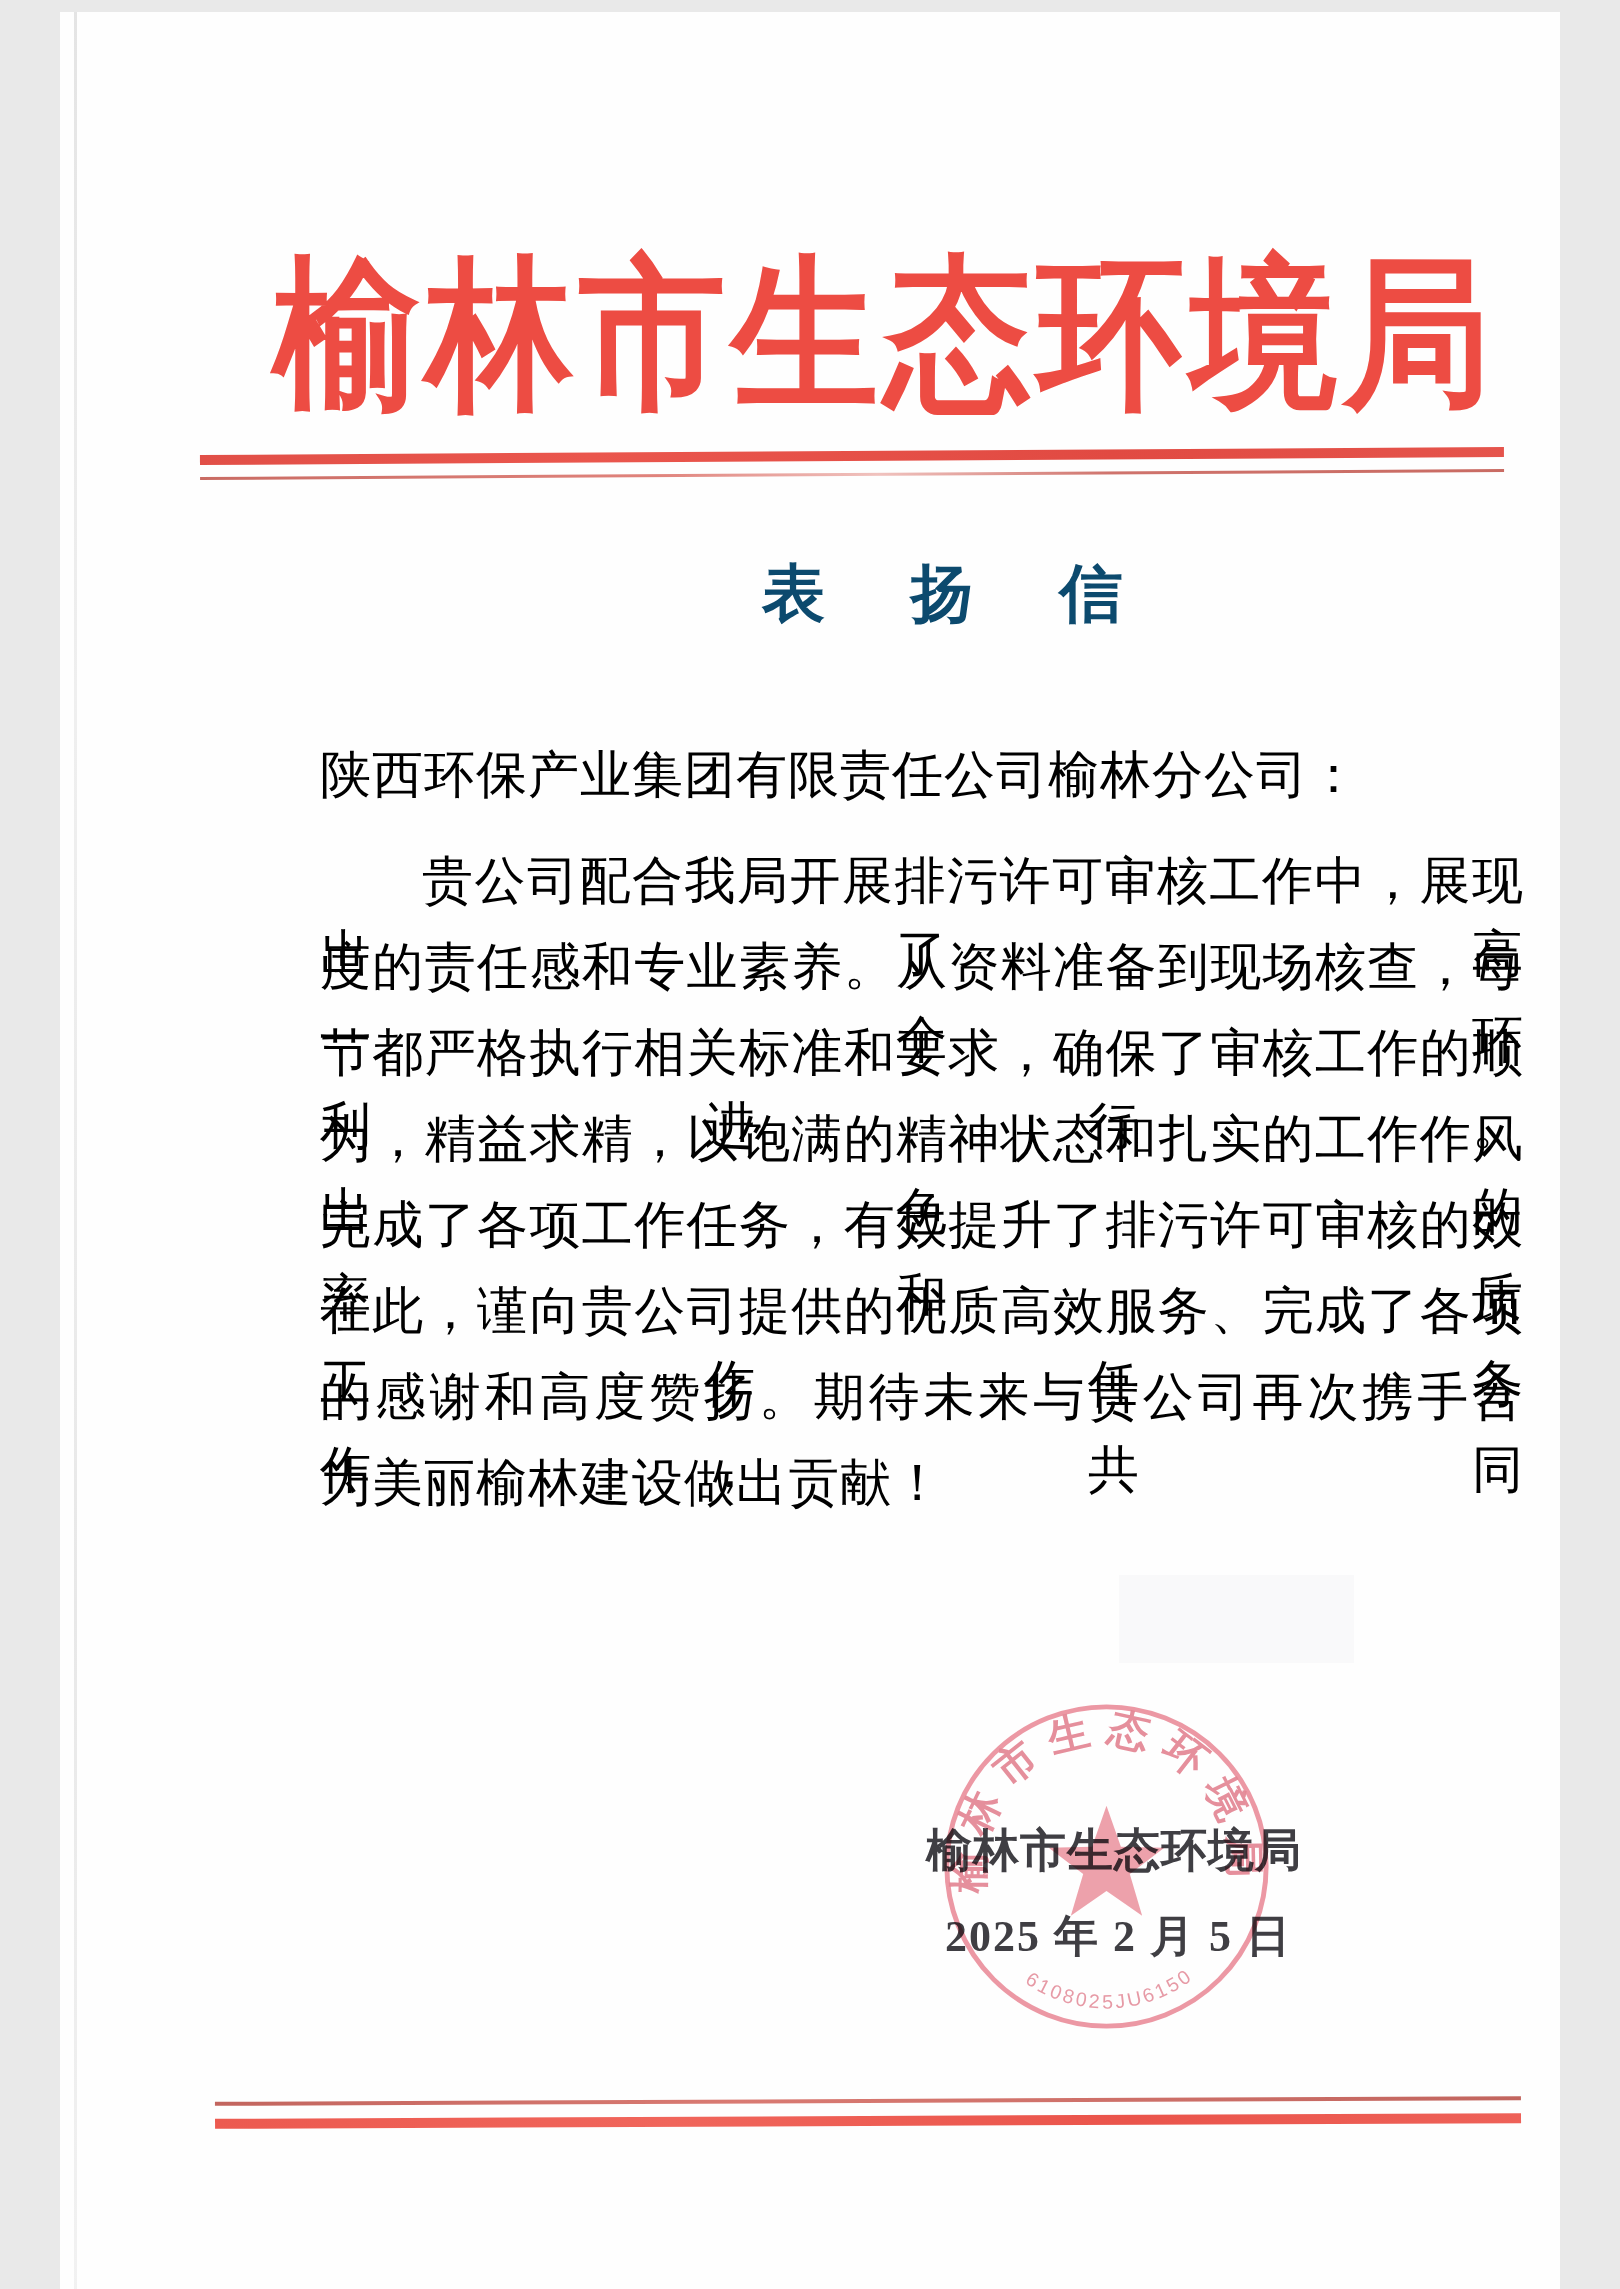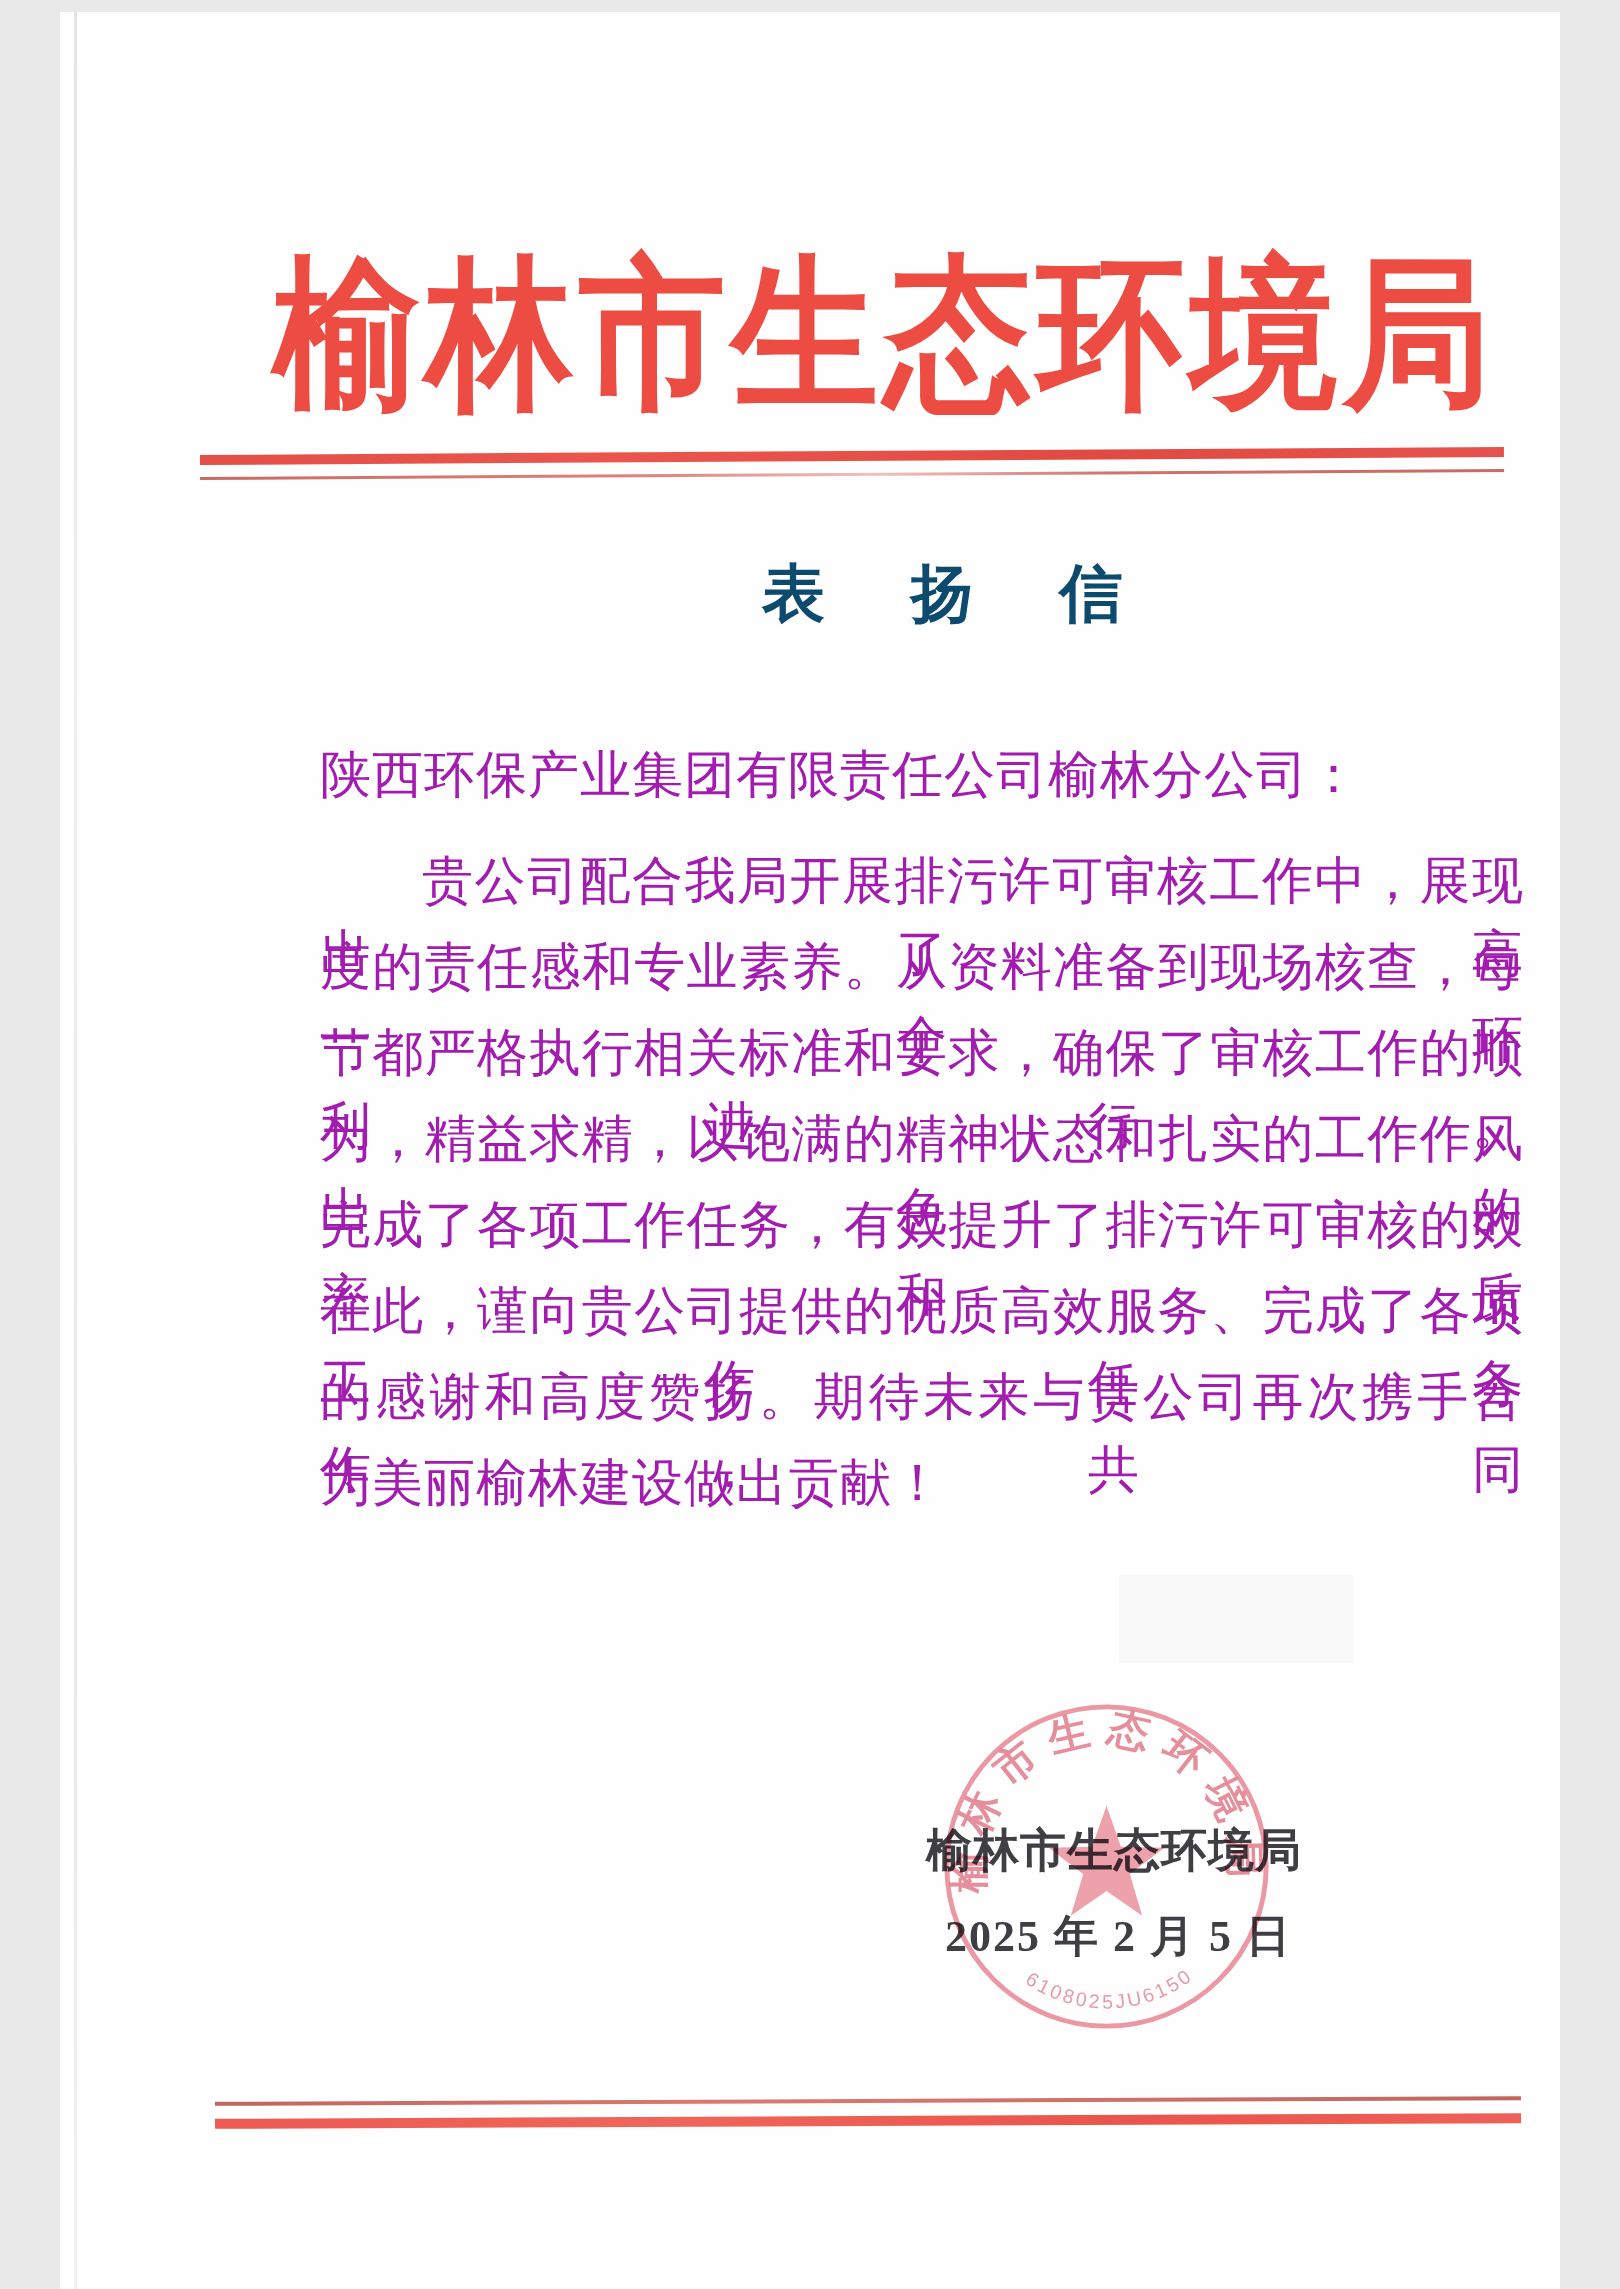--- a/index.html
+++ b/index.html
@@ -37,21 +37,21 @@
   .rules-top .rule-thin{height:3.9px;margin-top:11.8px;background:linear-gradient(90deg,#c96b63,#e0837c 35%,#f0c2be 52%,#cf736c 70%,#c96b63);}
 
   .doc-heading{
     position:absolute;left:702px;top:539px;
     font-size:63px;color:#0c4a6e;letter-spacing:35px;white-space:nowrap;
     font-weight:600;
   }
 
   .letter-body{
     position:absolute;left:260px;top:729px;width:1204px;
-    color:#a21caf;font-size:51px;
+    color:#000000;font-size:51px;
   }
   .salutation{
     white-space:nowrap;margin-bottom:35px;letter-spacing:1px;
   }
   .body-line{
     height:86px;line-height:73px;
     text-align:justify;letter-spacing:1px;
   }
   .body-line.full{text-align-last:justify;}
   .body-line.indent{text-indent:102px;}

